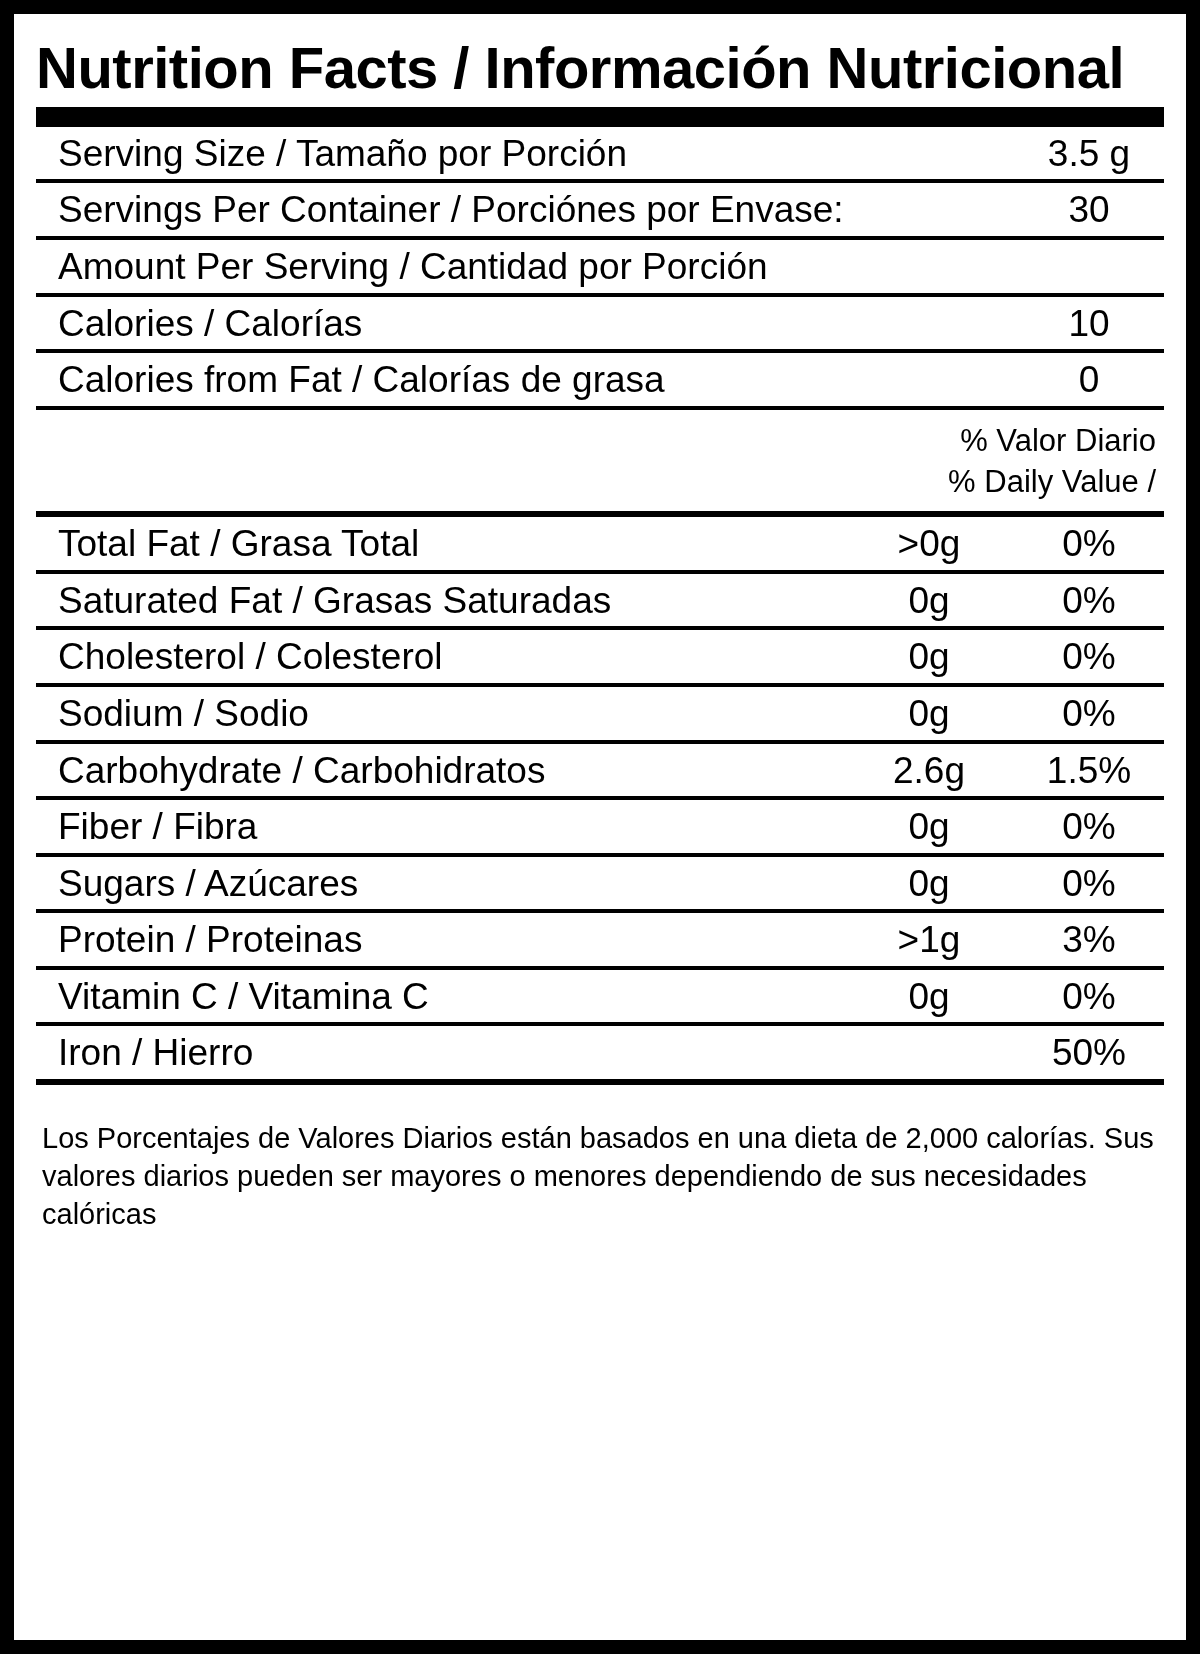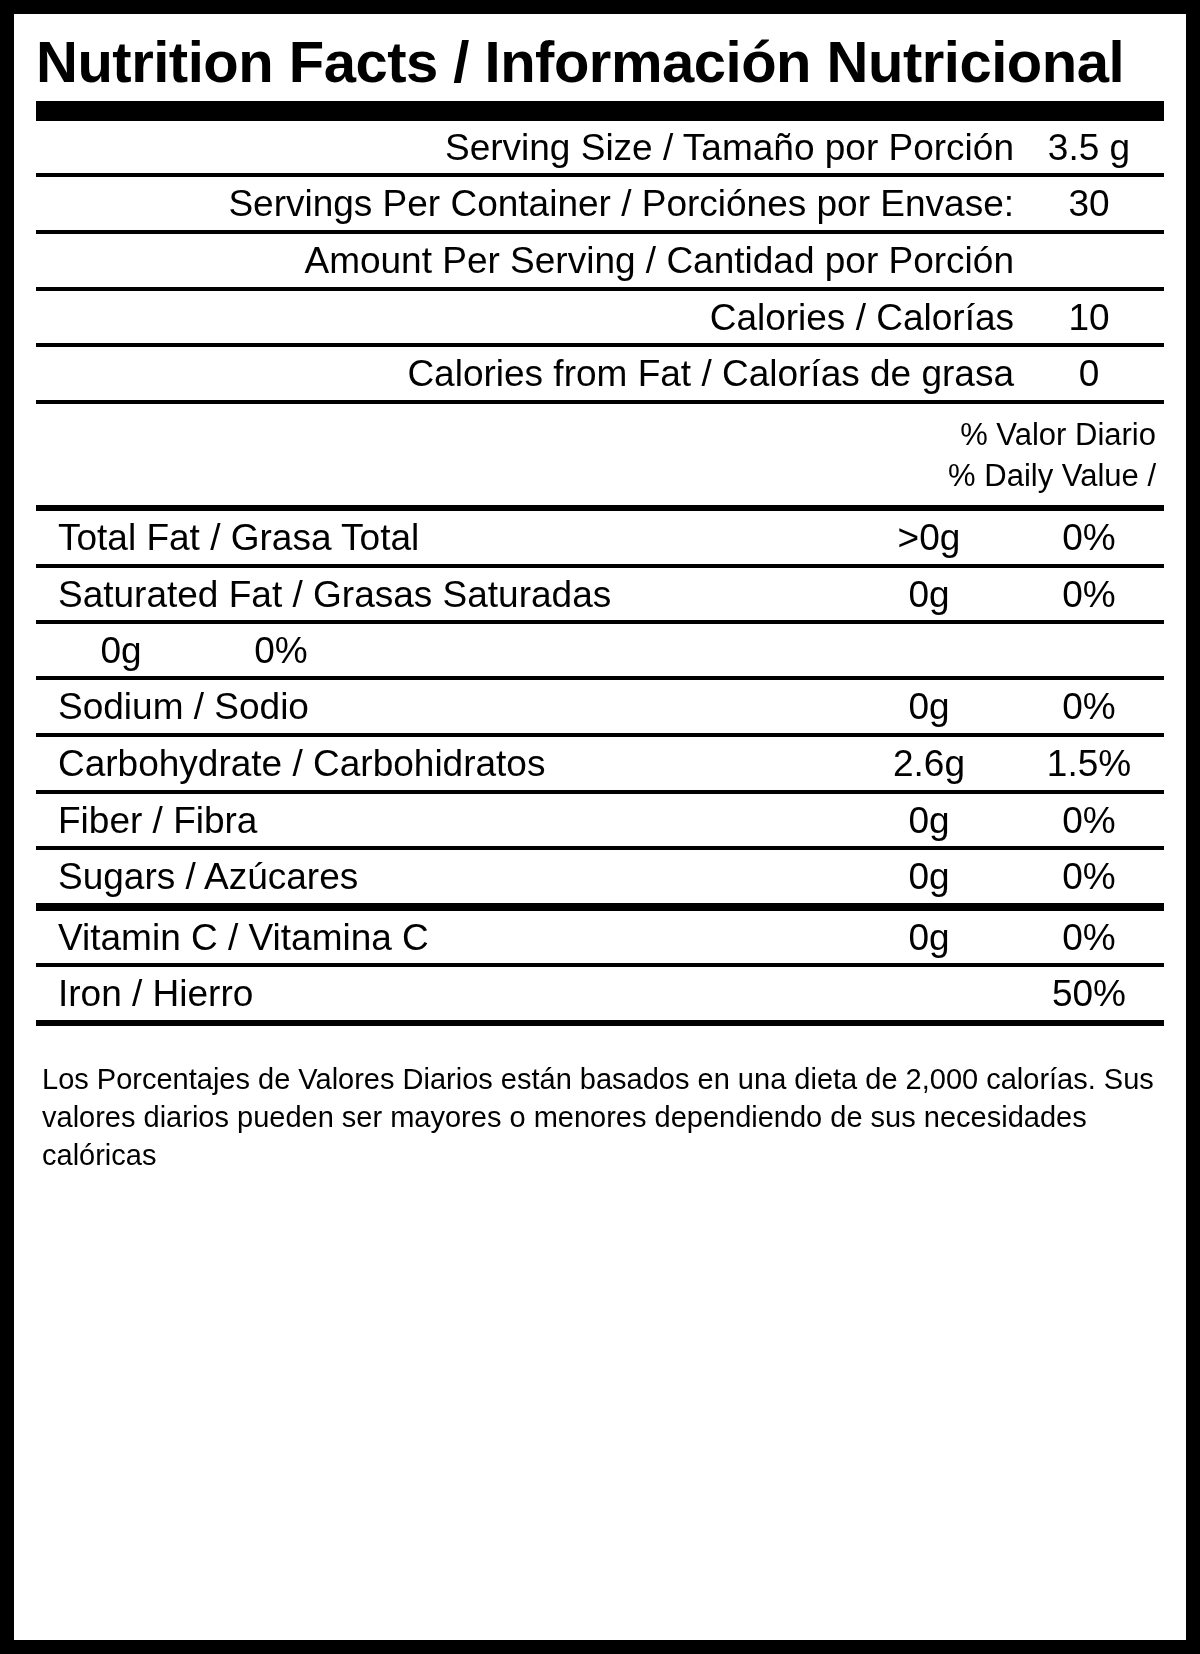--- a/index.html
+++ b/index.html
@@ -21,21 +21,21 @@
     border: 14px solid #000000;
     padding: 0 22px 0 22px;
     background: #ffffff;
   }
   
   .title {
     font-size: 58px;
     font-weight: bold;
     letter-spacing: -0.5px;
     line-height: 1.05;
-    padding-top: 18px;
+    padding-top: 24px;
     padding-bottom: 8px;
     white-space: nowrap;
   }
   .rule-thick {
     height: 20px;
     background: #000000;
     margin: 0 0 0 0;
   }
   .rule-thin {
     height: 4px;
@@ -60,21 +60,21 @@
   .row .amt {
     flex: 0 0 170px;
     text-align: center;
     font-size: 37px;
   }
   .row .dv {
     flex: 0 0 150px;
     text-align: center;
     font-size: 37px;
   }
-  .row.head-row .lbl { padding-left: 22px; text-align: right; }
+  .row.head-row .lbl { padding-left: 22px; }
   .row.head-row .val {
     flex: 0 0 150px;
     text-align: center;
     font-size: 37px;
   }
   .nutrient .lbl { padding-left: 6px; margin-left: 16px; }
 
   
   .dv-header {
     display: flex;
@@ -153,20 +153,21 @@
   <div class="rule-thin"></div>
 
   <div class="row nutrient">
     <div class="lbl">Saturated Fat / Grasas Saturadas</div>
     <div class="amt">0g</div>
     <div class="dv">0%</div>
   </div>
   <div class="rule-thin"></div>
 
   <div class="row nutrient">
+    <div class="lbl">Cholesterol / Colesterol</div>
     <div class="amt">0g</div>
     <div class="dv">0%</div>
   </div>
   <div class="rule-thin"></div>
 
   <div class="row nutrient">
     <div class="lbl">Sodium / Sodio</div>
     <div class="amt">0g</div>
     <div class="dv">0%</div>
   </div>
@@ -186,20 +187,25 @@
   </div>
   <div class="rule-thin"></div>
 
   <div class="row nutrient">
     <div class="lbl">Sugars / Azúcares</div>
     <div class="amt">0g</div>
     <div class="dv">0%</div>
   </div>
   <div class="rule-thin"></div>
 
+  <div class="row nutrient">
+    <div class="lbl">Protein / Proteinas</div>
+    <div class="amt">&gt;1g</div>
+    <div class="dv">3%</div>
+  </div>
   <div class="rule-thin"></div>
 
   <div class="row nutrient">
     <div class="lbl">Vitamin C / Vitamina C</div>
     <div class="amt">0g</div>
     <div class="dv">0%</div>
   </div>
   <div class="rule-thin"></div>
 
   <div class="row nutrient">

